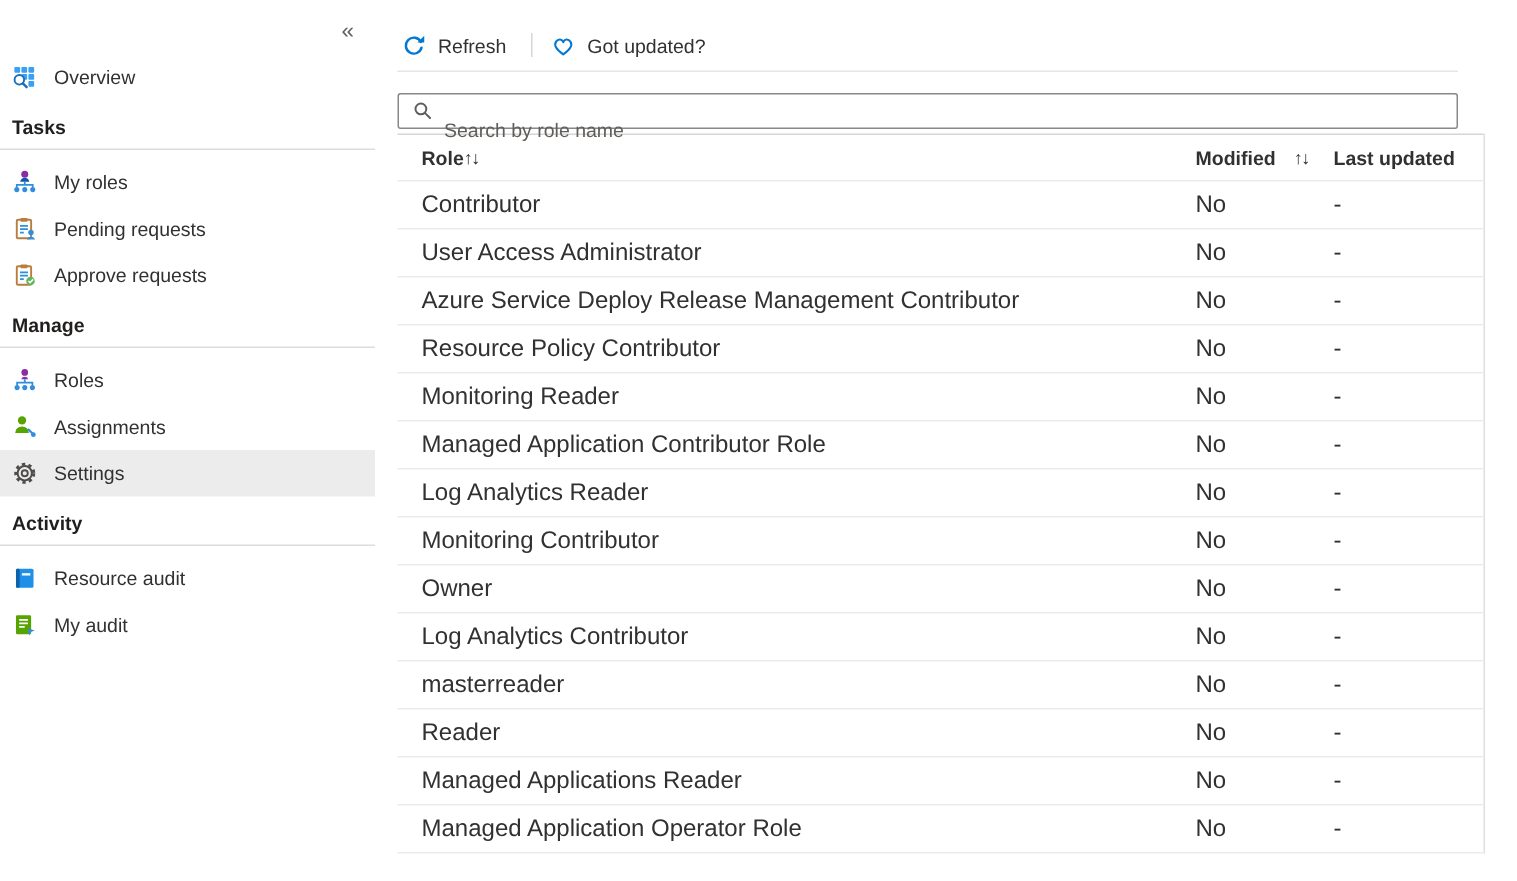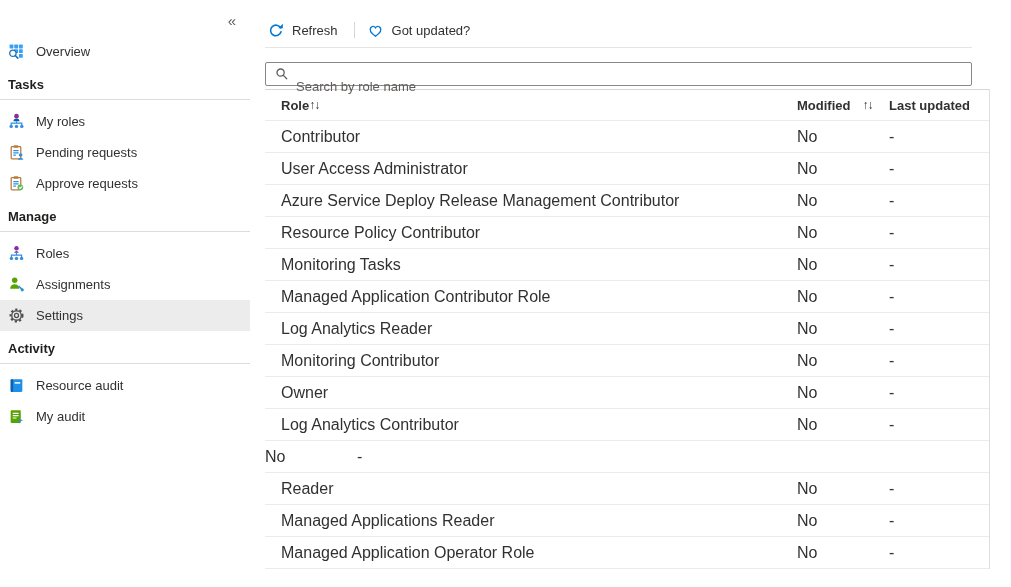--- a/index.html
+++ b/index.html
@@ -247,21 +247,21 @@
             <div class="cell role">Azure Service Deploy Release Management Contributor</div>
             <div class="cell mod">No</div>
             <div class="cell last">-</div>
           </div>
           <div class="trow">
             <div class="cell role">Resource Policy Contributor</div>
             <div class="cell mod">No</div>
             <div class="cell last">-</div>
           </div>
           <div class="trow">
-            <div class="cell role">Monitoring Tasks</div>
+            <div class="cell role">Monitoring Reader</div>
             <div class="cell mod">No</div>
             <div class="cell last">-</div>
           </div>
           <div class="trow">
             <div class="cell role">Managed Application Contributor Role</div>
             <div class="cell mod">No</div>
             <div class="cell last">-</div>
           </div>
           <div class="trow">
             <div class="cell role">Log Analytics Reader</div>
@@ -277,20 +277,21 @@
             <div class="cell role">Owner</div>
             <div class="cell mod">No</div>
             <div class="cell last">-</div>
           </div>
           <div class="trow">
             <div class="cell role">Log Analytics Contributor</div>
             <div class="cell mod">No</div>
             <div class="cell last">-</div>
           </div>
           <div class="trow">
+            <div class="cell role">masterreader</div>
             <div class="cell mod">No</div>
             <div class="cell last">-</div>
           </div>
           <div class="trow">
             <div class="cell role">Reader</div>
             <div class="cell mod">No</div>
             <div class="cell last">-</div>
           </div>
           <div class="trow">
             <div class="cell role">Managed Applications Reader</div>

